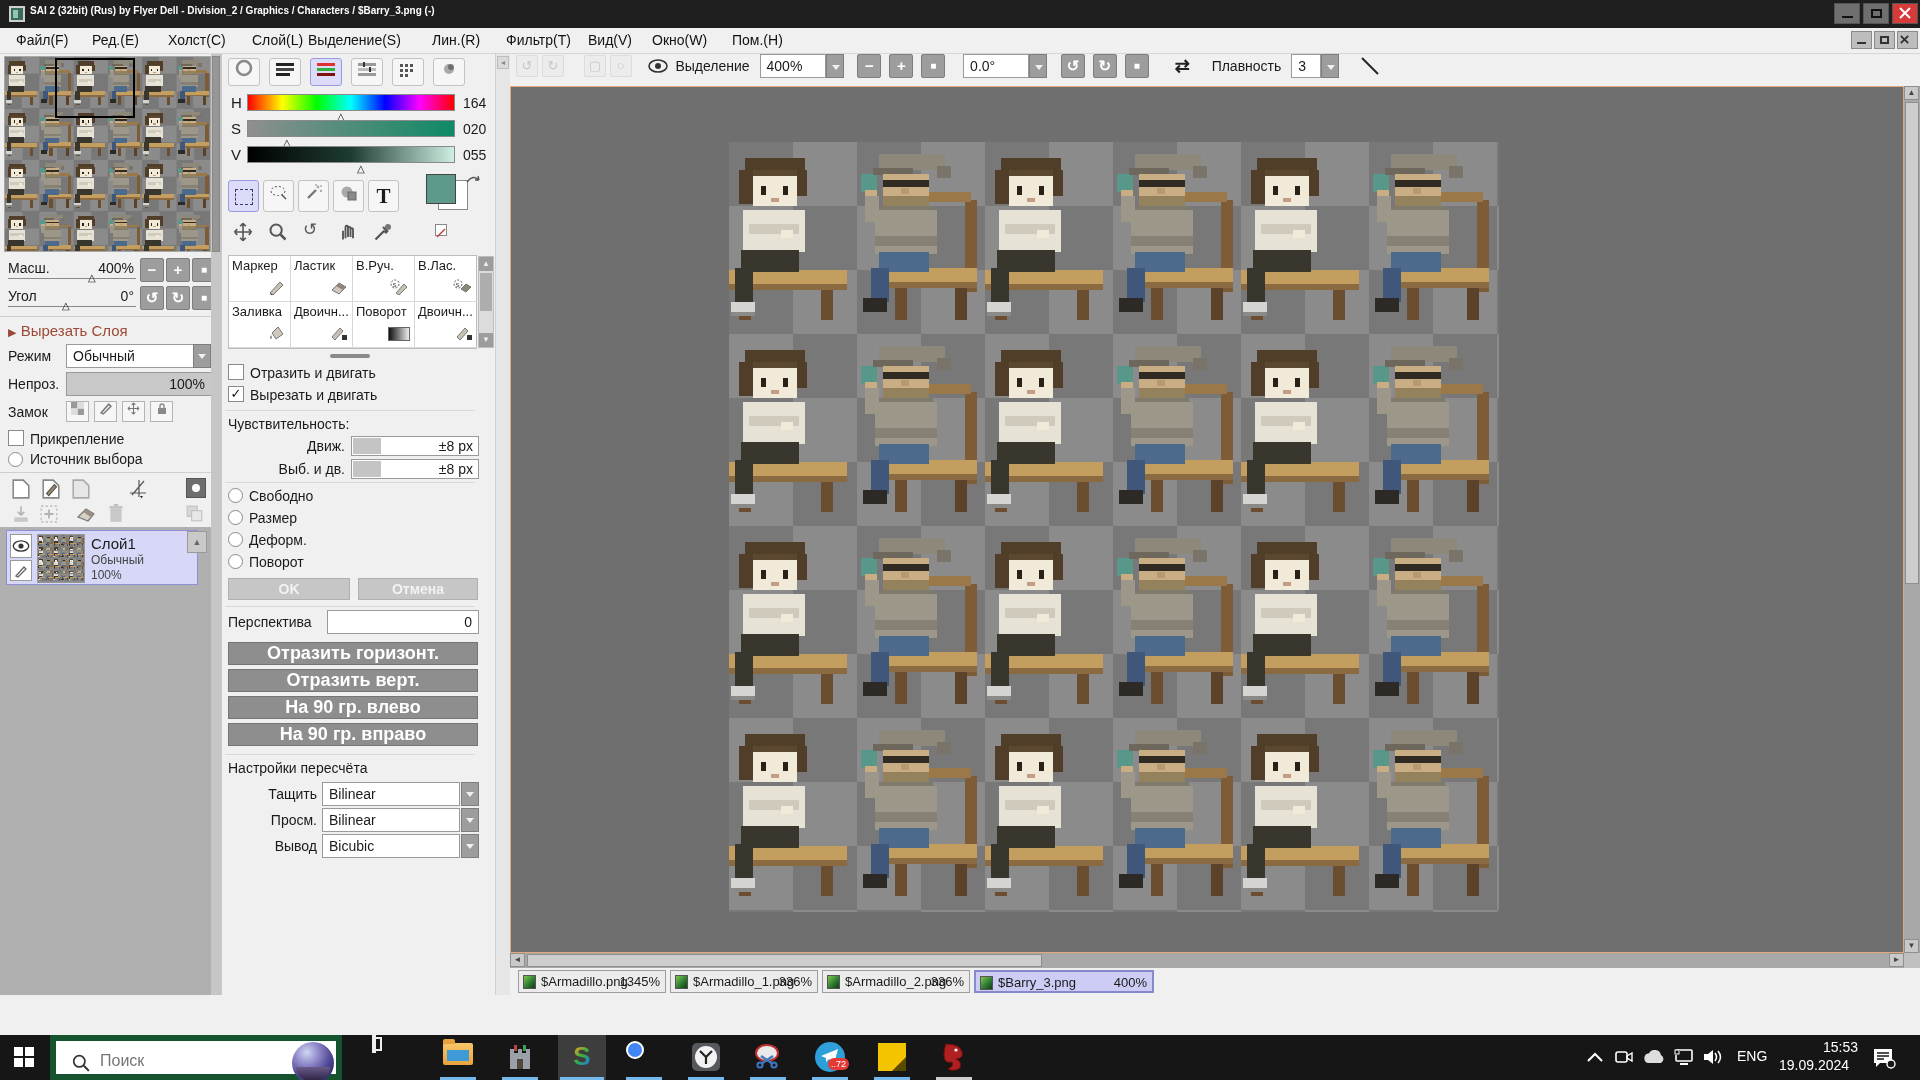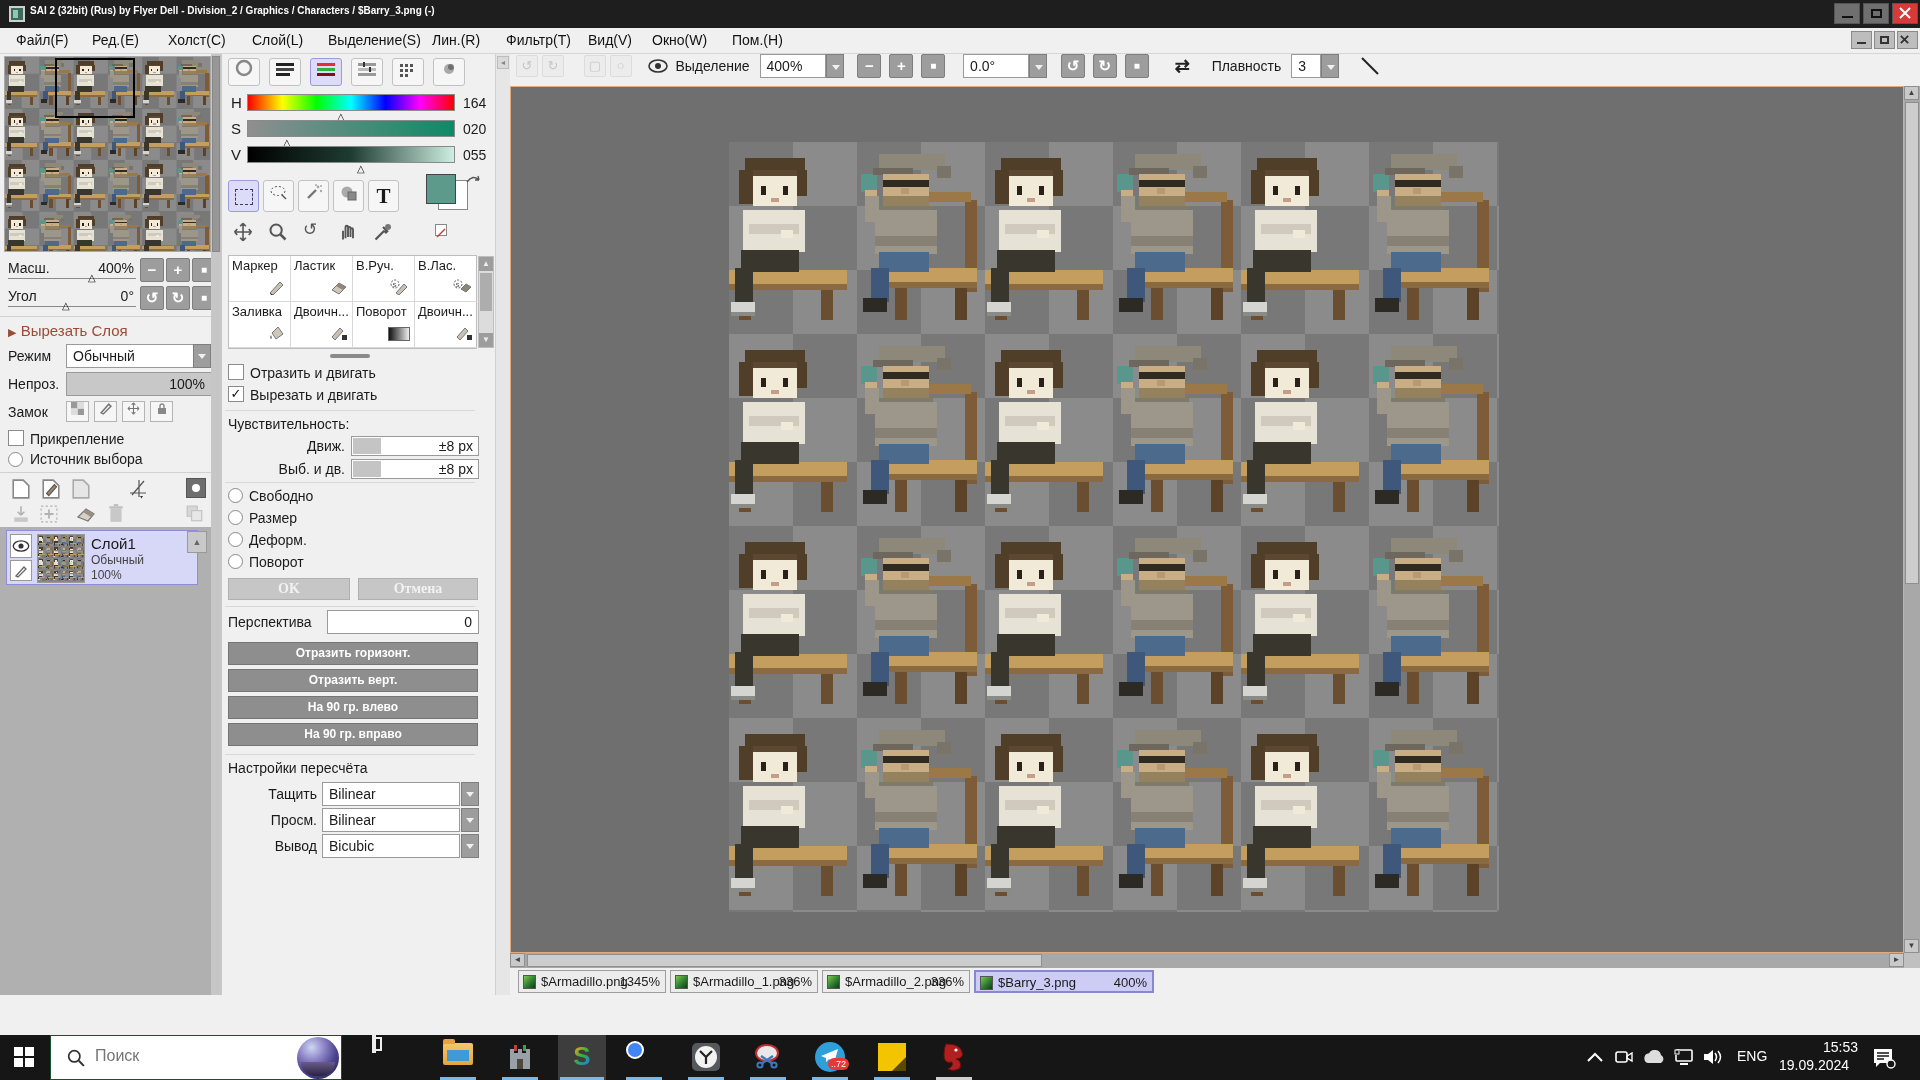--- a/index.html
+++ b/index.html
@@ -68,22 +68,22 @@
   .toolbtn{position:absolute;top:0;width:31px;height:32px;background:#f6f6f6;border:1px solid #c2c2c2;border-radius:3px;box-sizing:border-box;text-align:center;line-height:30px;}
   .toolbtn.sel{background:#dcdcf8;border:1px solid #9a9ae0;}
   .tgrid{position:absolute;left:3px;top:201px;width:249px;height:94px;background:#fff;border:1px solid #bdbdbd;box-sizing:border-box;}
   .tcell{position:absolute;width:62px;height:46px;border-right:1px solid #d8d8d8;border-bottom:1px solid #d8d8d8;box-sizing:border-box;font-size:13px;}
   .tcell .nm{position:absolute;left:3px;top:2px;white-space:nowrap;overflow:hidden;max-width:56px;}
   .tcell .ic{position:absolute;right:4px;bottom:3px;}
   .tsb{position:absolute;right:-18px;width:16px;background:#dcdcdc;border:1px solid #bdbdbd;box-sizing:border-box;}
   .sensbox{position:absolute;height:20px;background:#fff;border:1px solid #9a9a9a;box-sizing:border-box;}
   .sensfill{position:absolute;left:1px;top:1px;width:28px;height:16px;background:#c4c4c4;}
   .senstxt{position:absolute;right:5px;top:1px;font-size:14px;}
-  .okbtn{position:absolute;height:22px;background:#c6c6c6;border:1px solid #b0b0b0;box-sizing:border-box;color:#f2f2f2;font-weight:bold;text-align:center;line-height:20px;font-size:14px;font-family:Liberation Serif, serif;}
-  .flipbtn{position:absolute;left:3px;width:250px;height:23px;background:#8e8e8e;border:1px solid #757575;box-sizing:border-box;color:#fff;font-weight:bold;text-align:center;line-height:21px;font-size:12px;}
+  .okbtn{position:absolute;height:22px;background:#c6c6c6;border:1px solid #b0b0b0;box-sizing:border-box;color:#f2f2f2;font-weight:bold;text-align:center;line-height:20px;font-size:14px;}
+  .flipbtn{position:absolute;left:3px;width:250px;height:23px;background:#8e8e8e;border:1px solid #757575;box-sizing:border-box;color:#fff;font-weight:bold;text-align:center;line-height:21px;font-size:18px;}
   
   .viewport{left:510px;top:86px;width:1394px;height:867px;background:#6f6f6f;overflow:hidden;border:1px solid #e2a87e;box-sizing:border-box;}
   .vsb{left:1904px;top:86px;width:16px;height:867px;background:#a8a8a8;}
   .hsb{left:510px;top:953px;width:1394px;height:15px;background:#a8a8a8;}
   .sbbtn{position:absolute;width:15px;height:14px;background:#c9c9c9;border:1px solid #8f8f8f;box-sizing:border-box;font-size:8px;text-align:center;line-height:12px;color:#444;}
   .sbthumb{position:absolute;background:#cdcdcd;border:1px solid #8f8f8f;box-sizing:border-box;}
   
   .tabsrow{left:510px;top:969px;width:1410px;height:26px;background:#f0f0f0;}
   .tab{position:absolute;top:1px;width:148px;height:23px;background:#ececec;border:1px solid #9d9d9d;box-sizing:border-box;font-size:13px;}
   .tab.active{background:#ccccf4;border:2px solid #8888cc;}
@@ -92,21 +92,21 @@
   .tabico{position:absolute;left:4px;top:4px;width:13px;height:14px;background:linear-gradient(135deg,#7ec850 0%,#2e7d32 55%,#123c14 100%);border:1px solid #555;box-sizing:border-box;}
   .statusbar{left:0;top:995px;width:1920px;height:40px;background:#f0f0f0;border-top:1px solid #dcdcdc;box-sizing:border-box;}
   .stfield{position:absolute;top:8px;height:24px;background:#fff;border:1px solid #a0a0a0;box-sizing:border-box;font-size:14px;line-height:22px;padding-left:4px;}
   .hl-g{background:#52d6a2;}
   .hl-b{background:#46aef2;}
   
   .taskbar{left:0;top:1035px;width:1920px;height:45px;background:#161616;}
   .tbslot{position:absolute;top:0;width:48px;height:45px;}
   .tbslot.activeapp{background:#3d3d3d;}
   .runline{position:absolute;left:6px;bottom:0;width:36px;height:3px;background:#76b9ed;}
-  .searchbox{position:absolute;left:50px;top:0;width:292px;height:45px;background:#fff;border:1px solid #14532d;box-sizing:border-box;}
+  .searchbox{position:absolute;left:50px;top:0;width:292px;height:45px;background:#fff;border:6px solid #14532d;box-sizing:border-box;}
   .searchbox input{position:absolute;left:42px;top:10px;width:160px;border:0;outline:none;font-size:16px;font-family:"Liberation Sans",sans-serif;color:#333;background:transparent;}
   .cortana{position:absolute;right:2px;top:1px;width:42px;height:42px;border-radius:50%;
     background:radial-gradient(circle at 35% 25%,#cdd6f2 0%,#8f86c8 30%,#4a4490 60%,#1d1b4a 100%);}
   .cortana:after{content:"";position:absolute;left:4px;bottom:3px;width:34px;height:14px;border-radius:0 0 17px 17px;background:linear-gradient(#6a5a88,#2a2344);}
   .trayico{position:absolute;top:12px;color:#fff;}
   .traytxt{position:absolute;color:#fff;font-size:14px;}
   .badge{position:absolute;right:-4px;bottom:2px;background:#e53935;color:#fff;font-size:9px;border-radius:7px;padding:1px 3px;}
   .stickynote{width:28px;height:28px;background:#f5c400;position:relative;}
   .stickynote:after{content:"";position:absolute;right:0;bottom:0;border:7px solid transparent;border-right-color:#5a4a00;border-bottom-color:#5a4a00;}
   .foldr{width:30px;height:22px;background:linear-gradient(#f8c66a,#e8a33d);border-radius:2px;position:relative;margin-top:4px;}
@@ -139,21 +139,21 @@
           <path d="M1 1 L11 11 M11 1 L1 11" stroke="#fff" stroke-width="2"></path>
         </svg>
     </span>
   </div>
 
   <div class="abs menubar">
     <span class="mi" style="left:16px">Файл(F)</span>
     <span class="mi" style="left:92px">Ред.(E)</span>
     <span class="mi" style="left:168px">Холст(C)</span>
     <span class="mi" style="left:252px">Слой(L)</span>
-    <span class="mi" style="left:328px">Выделение(S)</span>
+    <span class="mi" style="left:308px">Выделение(S)</span>
     <span class="mi" style="left:432px">Лин.(R)</span>
     <span class="mi" style="left:506px">Фильтр(T)</span>
     <span class="mi" style="left:588px">Вид(V)</span>
     <span class="mi" style="left:652px">Окно(W)</span>
     <span class="mi" style="left:732px">Пом.(H)</span>
     <span class="mwbtn" style="right:48px">
         <span class="minbar"></span>
       </span>
     <span class="mwbtn" style="right:25px">
         <span class="maxbox"></span>

